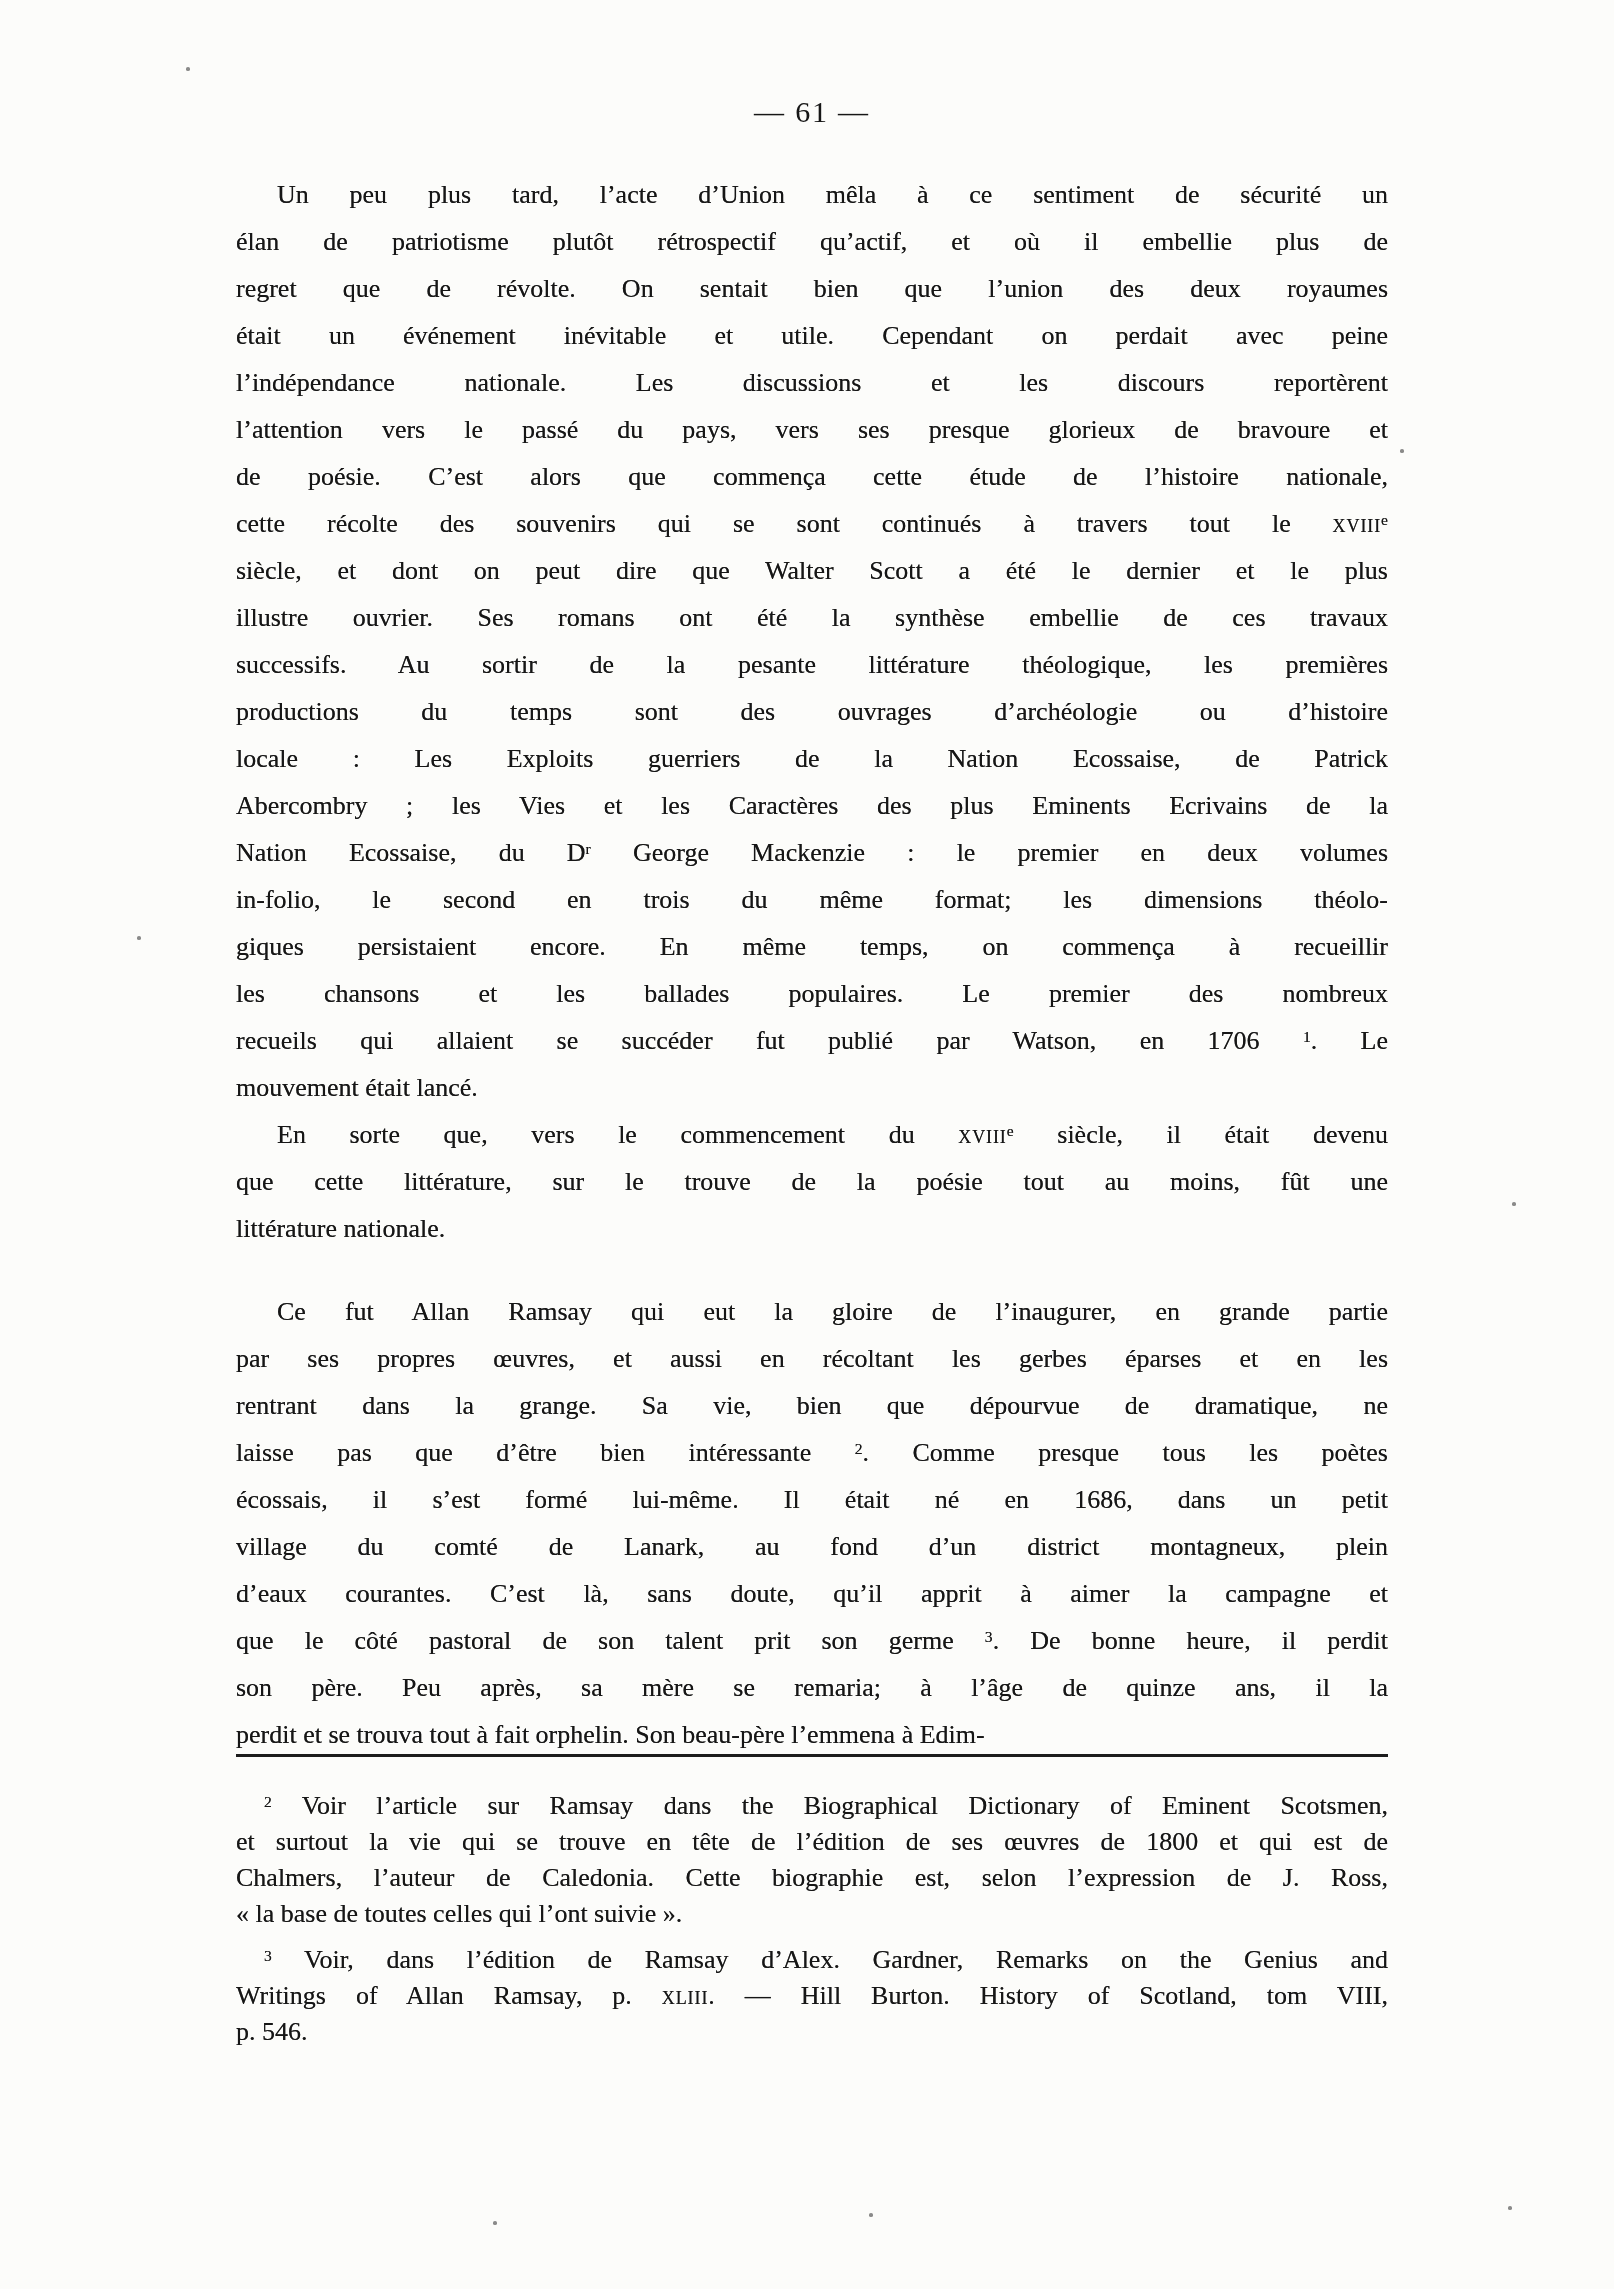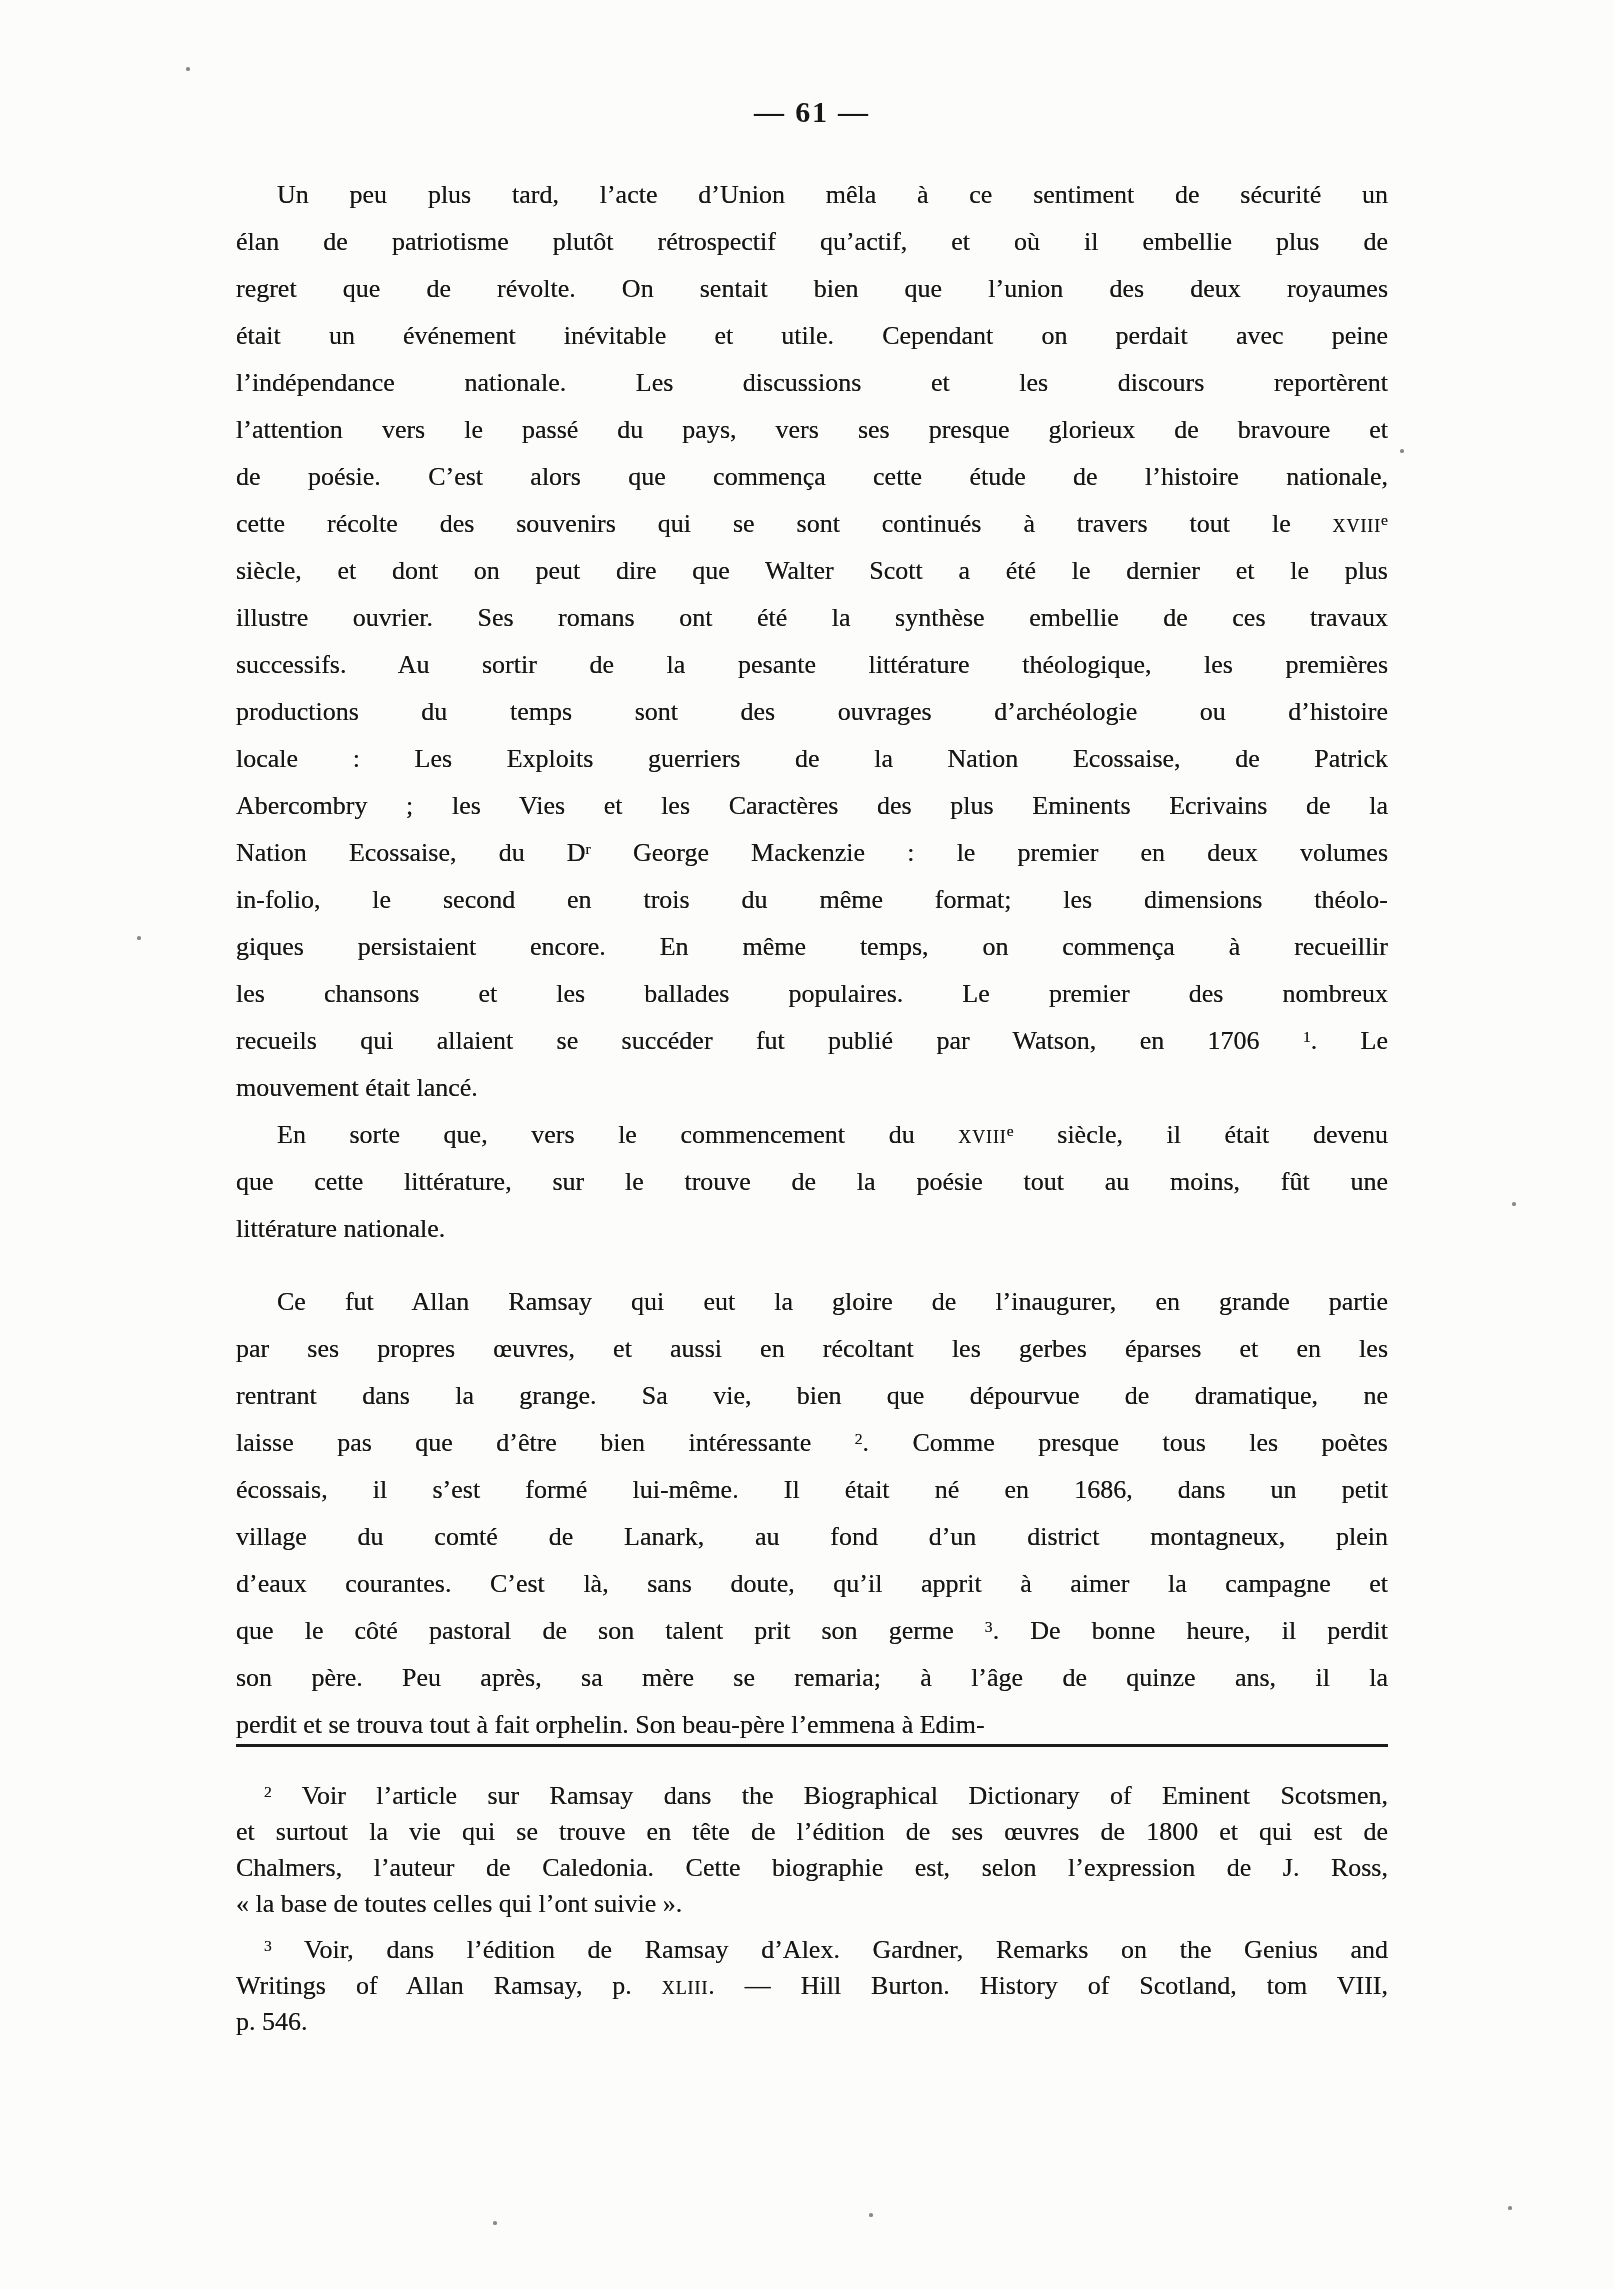--- a/index.html
+++ b/index.html
@@ -4,27 +4,27 @@
 <style>
   html, body { margin: 0; padding: 0; }
   body {
     width: 1614px; height: 2290px;
     background: var(--paper, #fcfcfa);
     position: relative; overflow: hidden;
     font-family: "Liberation Serif", "DejaVu Serif", serif;
     color: var(--ink, #161616);
   }
   .col { position: absolute; left: 236px; top: 95px; width: 1152px; }
-  .page-header { text-align: center; font-size: 30px; font-weight: bold; letter-spacing: 1.8px; }
+  .page-header { text-align: center; font-size: 30px; font-weight: normal; letter-spacing: 1.8px; }
   .body-text {
     margin-top: 42px;
     font-size: 26px; line-height: 47px;
     text-shadow: 0 0 0.6px rgba(12,12,12,0.7);
   }
-  .paragraph.gap { margin-top: 26px; }
+  .paragraph.gap { margin-top: 36px; }
   .line { text-align: justify; text-align-last: justify; text-justify: inter-word; }
   .line.noj { text-align-last: left; }
   .line.ind { text-indent: 41px; }
   span.i { }
   span.sc { font-variant: small-caps; letter-spacing: 0.9px; }
   sup { font-size: 60%; line-height: 0; position: relative; top: -0.45em; vertical-align: baseline; }
   .footnote-rule { margin-top: -3.7px; width: 100%; height: 2.8px; background: #1c1c1c; }
   .footnotes {
     margin-top: 31px;
     font-size: 26px; line-height: 36px;

